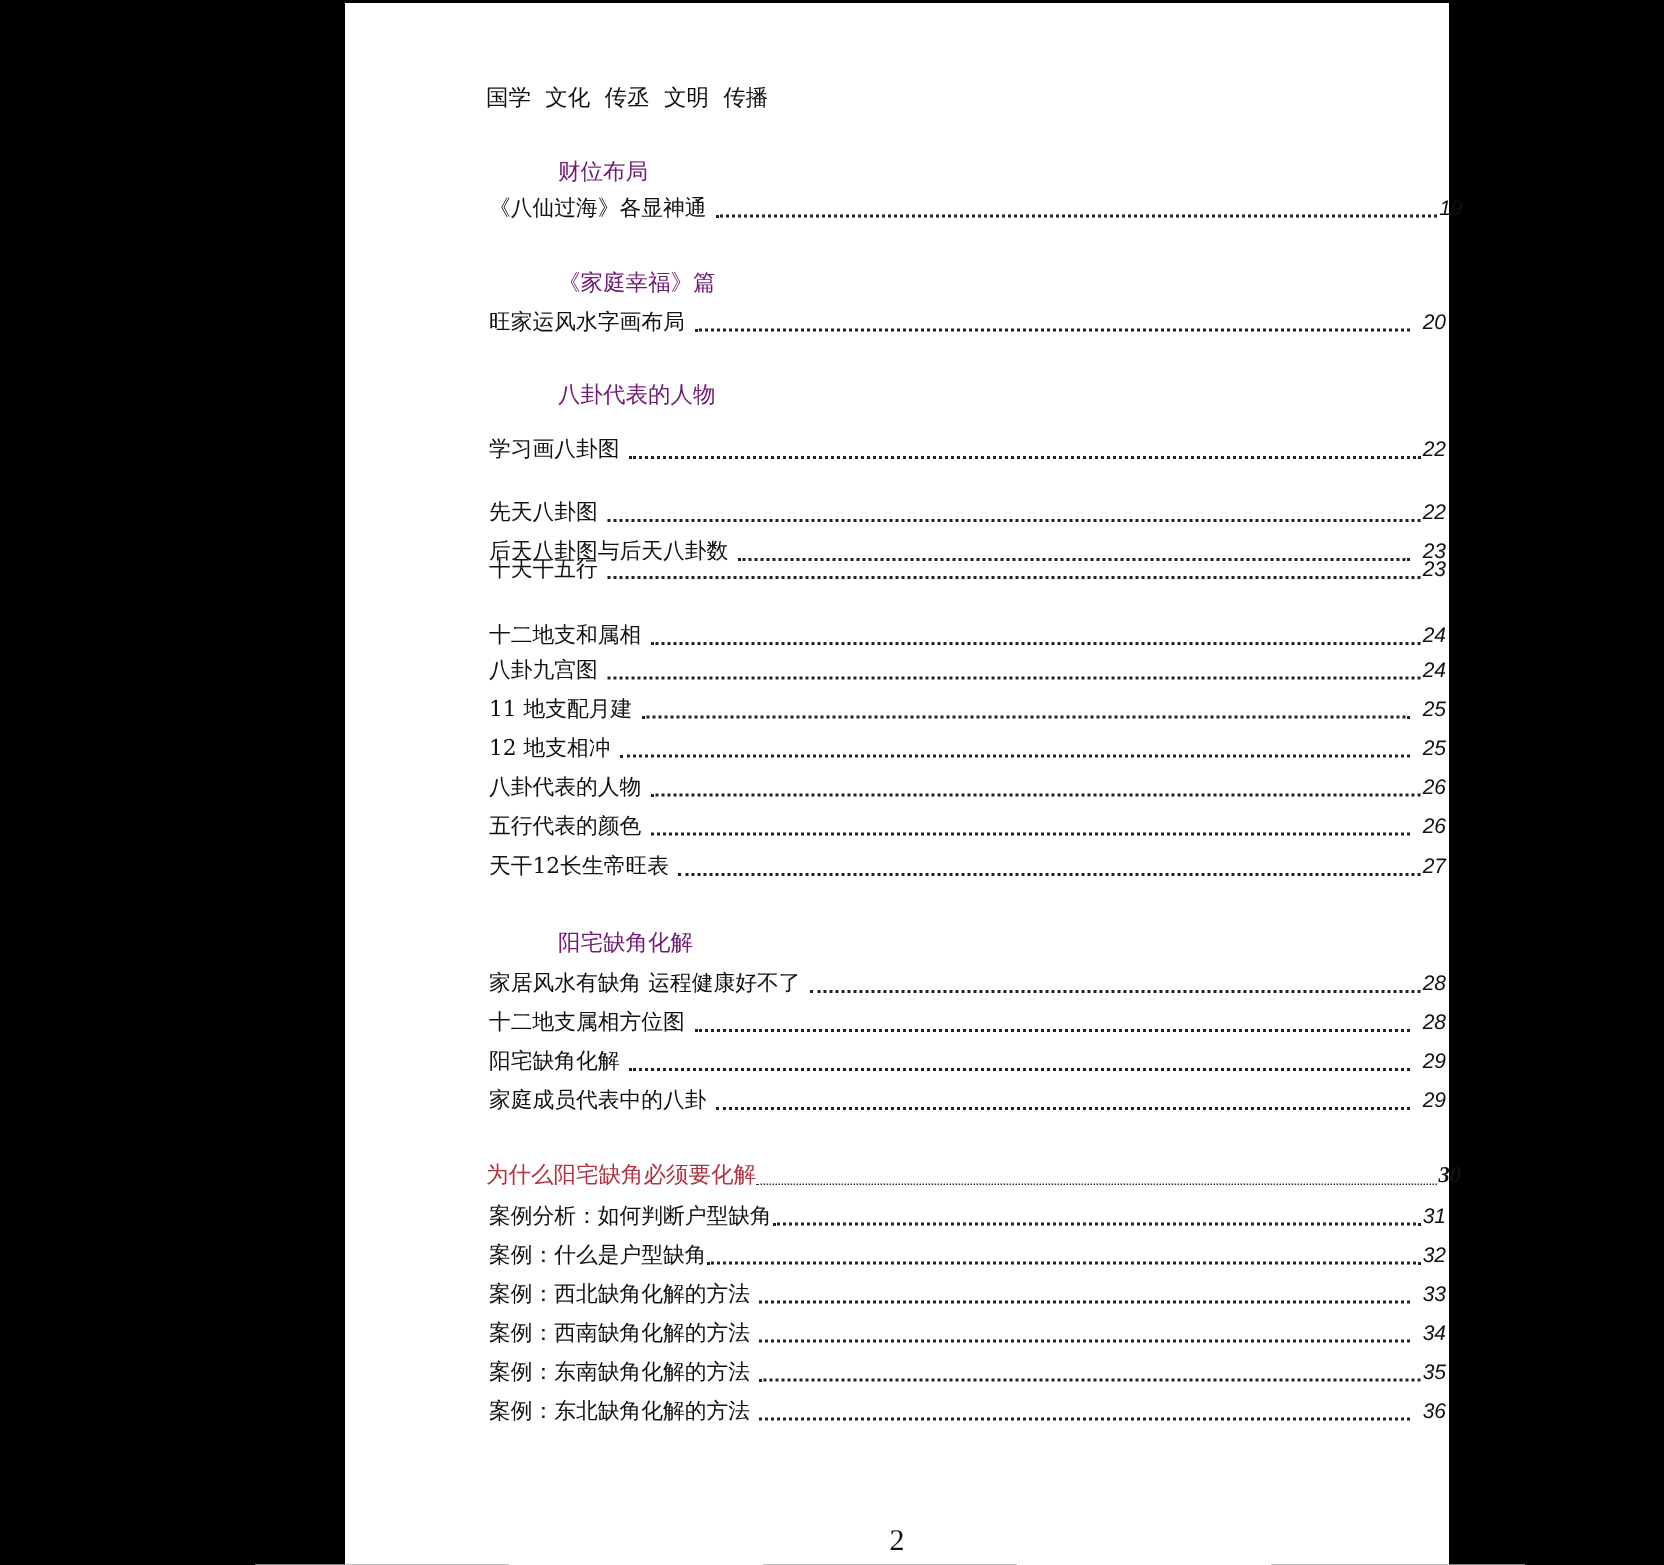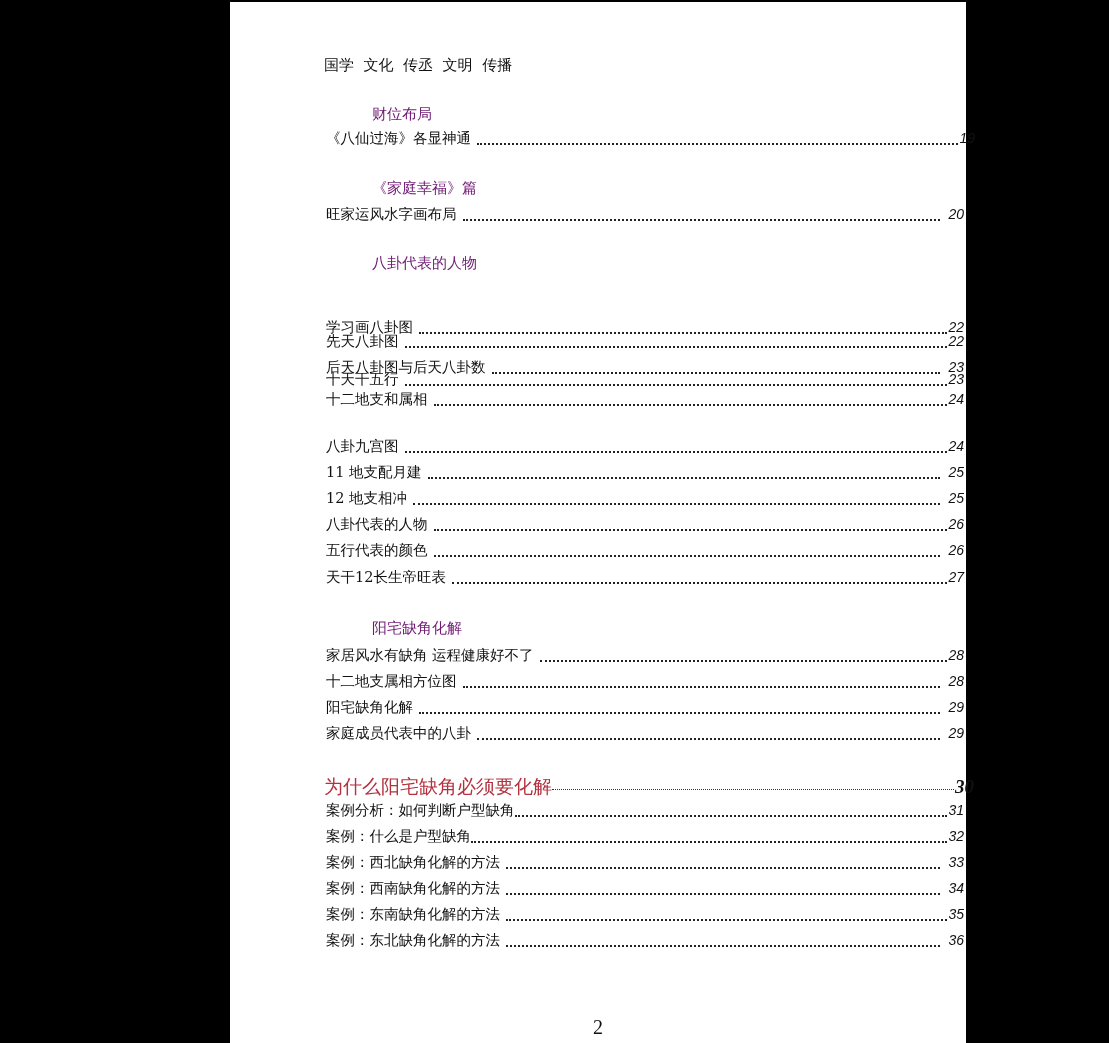--- a/index.html
+++ b/index.html
@@ -21,23 +21,23 @@
   .entry {
     position: absolute; left: 96px; height: 20px; font-size: 14.5px; color: #111;
     display: flex; align-items: baseline; white-space: nowrap; text-align: right;
   }
   .entry .t { flex: 0 0 auto; padding-right: 6px; }
   .entry .dots {
     flex: 1 1 auto; border-bottom: 2px dotted #222; height: 0; margin-bottom: 4px; align-self: flex-end;
   }
   .entry .p { flex: 0 0 auto; padding-left: 1px; font-family: "Liberation Sans", sans-serif; font-size: 14px; font-style: italic; }
   .entry .p.gap { padding-left: 8px; }
-  .entry.big .t { color: #b2323f; font-size: 19px; padding-right: 0; }
+  .entry.big .t { color: #b2323f; font-size: 15px; padding-right: 0; }
   .entry.big .dots { border-bottom: 1px dotted #333; }
-  .entry.big .p { font-family: "Liberation Serif", serif; font-weight: bold; font-size: 19px; }
+  .entry.big .p { font-family: "Liberation Serif", serif; font-weight: bold; font-size: 15px; }
   .pagenum {
     position: absolute; left: 0; right: 0; top: 1014px; text-align: center;
     font-family: "Liberation Serif", serif; font-size: 20px; color: #111;
   }
 </style>
 </head>
 <body>
 
 <div class="page">
   <div class="header">国学  文化  传丞  文明  传播</div>
@@ -50,41 +50,41 @@
   </div>
 
   <div class="sec-title" style="top:177px">《家庭幸福》篇</div>
   <div class="entry" style="top:203px;width:638px">
     <span class="t">旺家运风水字画布局</span>
     <span class="dots"></span>
     <span class="p gap">20</span>
   </div>
 
   <div class="sec-title" style="top:252px">八卦代表的人物</div>
-  <div class="entry" style="top:316px;width:638px">
+  <div class="entry" style="top:288px;width:638px">
     <span class="t">学习画八卦图</span>
     <span class="dots"></span>
     <span class="p">22</span>
   </div>
   <div class="entry" style="top:330px;width:638px">
     <span class="t">先天八卦图</span>
     <span class="dots"></span>
     <span class="p">22</span>
   </div>
   <div class="entry" style="top:356px;width:638px">
     <span class="t">后天八卦图与后天八卦数</span>
     <span class="dots"></span>
     <span class="p gap">23</span>
   </div>
   <div class="entry" style="top:368px;width:638px">
     <span class="t">十天干五行</span>
     <span class="dots"></span>
     <span class="p">23</span>
   </div>
-  <div class="entry" style="top:388px;width:638px">
+  <div class="entry" style="top:412px;width:638px">
     <span class="t">十二地支和属相</span>
     <span class="dots"></span>
     <span class="p">24</span>
   </div>
   <div class="entry" style="top:435px;width:638px">
     <span class="t">八卦九宫图</span>
     <span class="dots"></span>
     <span class="p">24</span>
   </div>
   <div class="entry" style="top:461px;width:638px">

